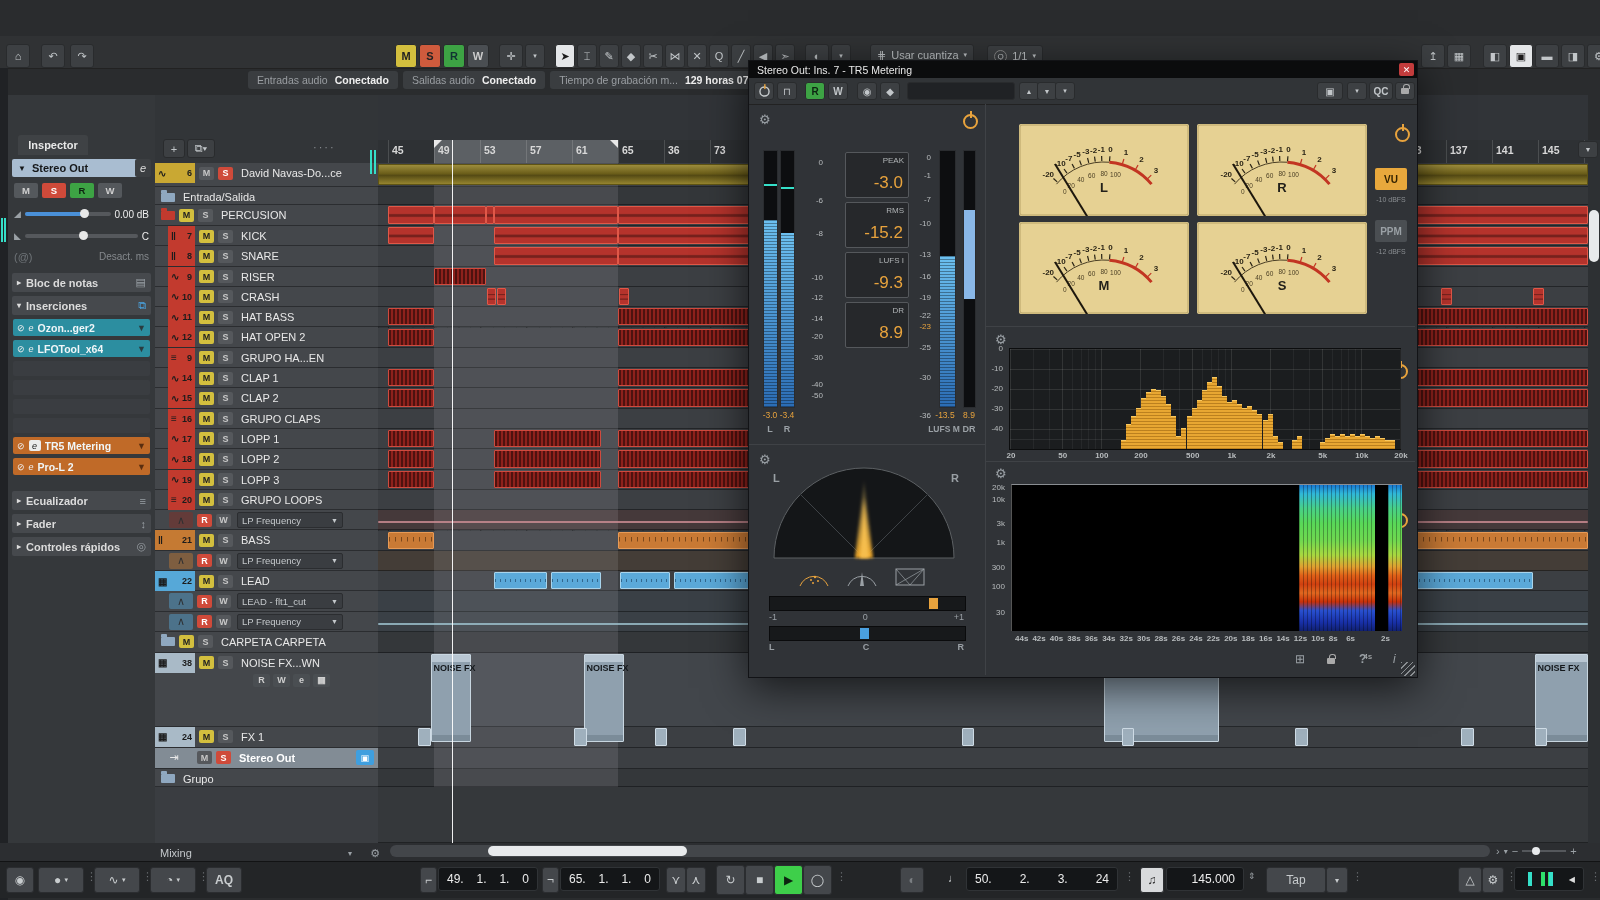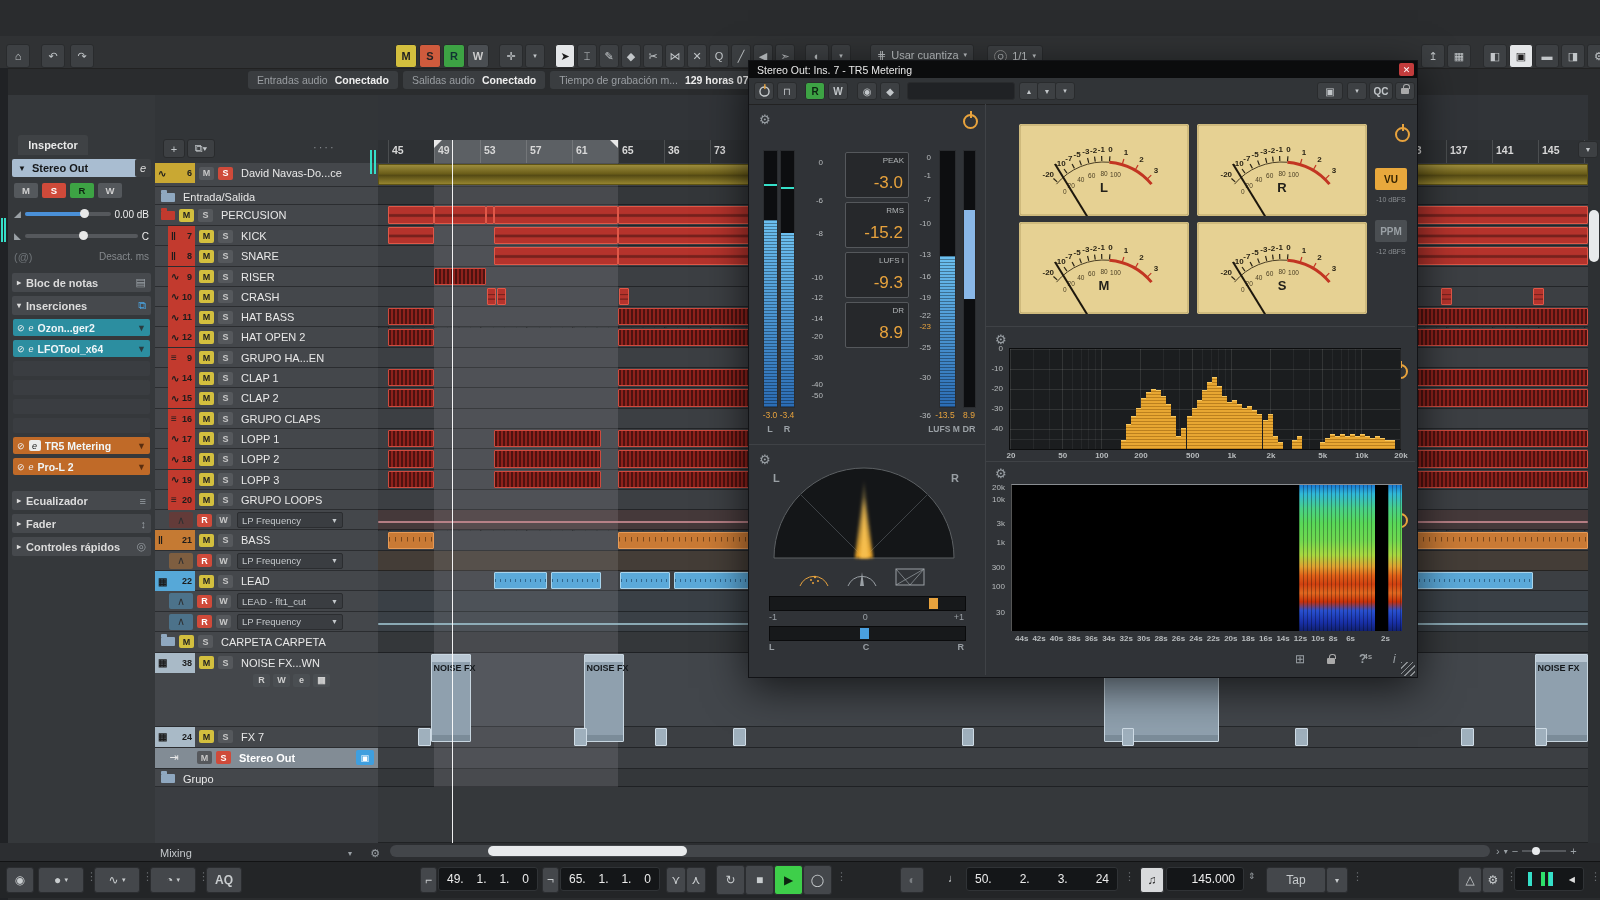--- a/index.html
+++ b/index.html
@@ -551,21 +551,21 @@
         </div>
       </div>
       <div class="t-row" style="height:21px">
         <div class="t-line" style="padding-left:0px">
           <span class="zone" style="width:40px;background:#a9bac7">
             <span class="zi">▦</span>
             <span>24</span>
           </span>
           <span style="display:inline-flex;align-items:center;justify-content:center;width:15px;height:13px;border-radius:2px;margin-left:4px;background:#d3bf3e;color:#222;font-size:9px;font-weight:bold">M</span>
           <span style="display:inline-flex;align-items:center;justify-content:center;width:15px;height:13px;border-radius:2px;margin-left:4px;background:#55585c;color:#c8c8c8;font-size:9px;font-weight:bold">S</span>
-          <span class="tname">FX 7</span>
+          <span class="tname">FX 1</span>
         </div>
       </div>
       <div class="t-row sel" style="height:21px">
         <div class="t-line">
           <span style="width:38px;display:inline-flex;align-items:center;justify-content:center;color:#e8e8e8">⇥</span>
           <span style="display:inline-flex;align-items:center;justify-content:center;width:15px;height:13px;border-radius:2px;margin-left:4px;background:#55585c;color:#c8c8c8;font-size:9px;font-weight:bold">M</span>
           <span style="display:inline-flex;align-items:center;justify-content:center;width:15px;height:13px;border-radius:2px;margin-left:4px;background:#cf4a3a;color:#fff;font-size:9px;font-weight:bold">S</span>
           <span class="tname">Stereo Out</span>
           <span style="margin-left:auto;margin-right:4px;width:18px;height:15px;background:#3f9fdf;border-radius:2px;display:inline-flex;align-items:center;justify-content:center;color:#fff;font-size:9px">▣</span>
         </div>

